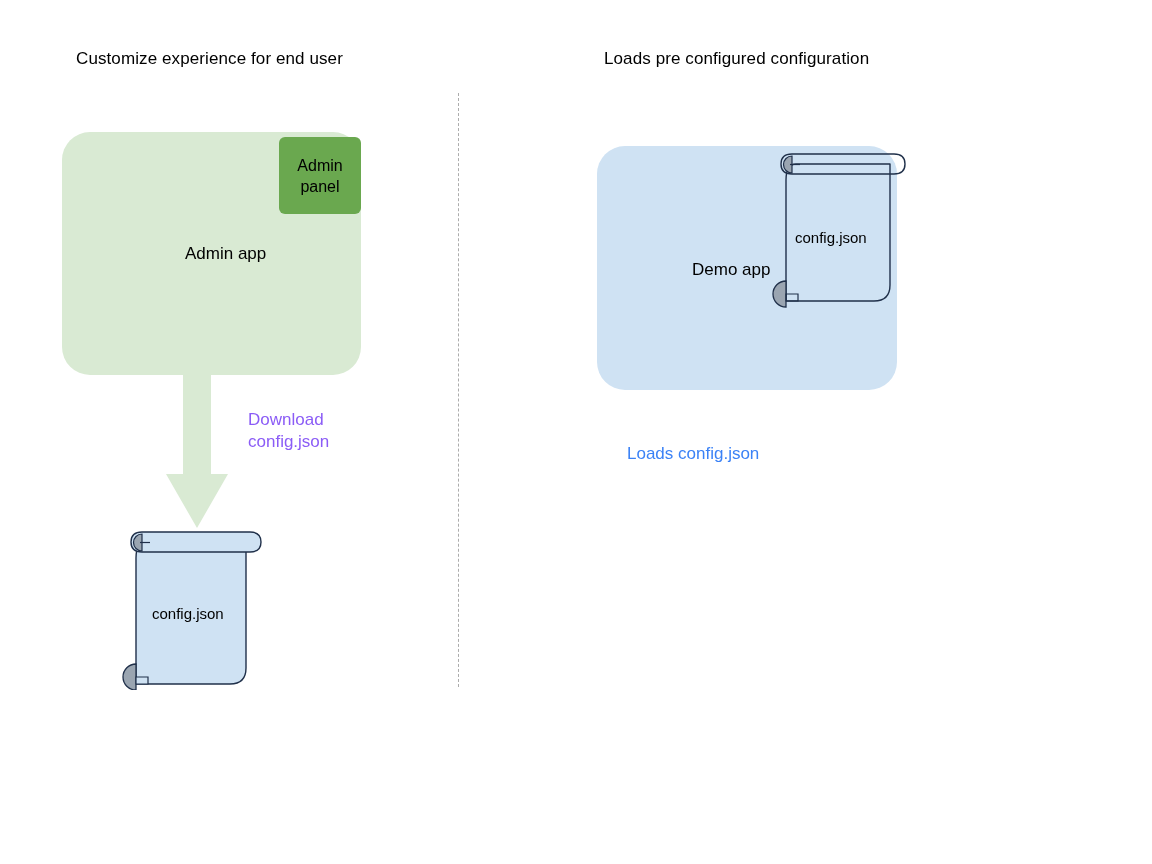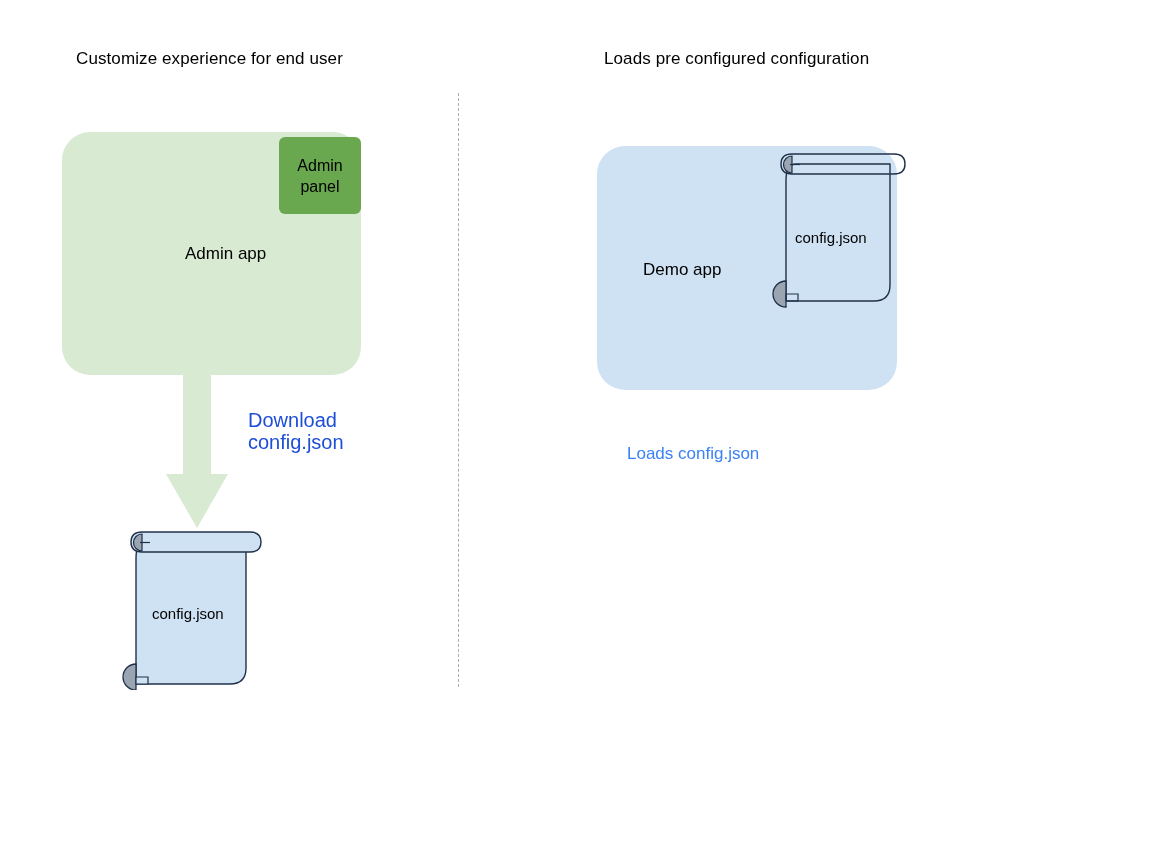--- a/index.html
+++ b/index.html
@@ -70,21 +70,21 @@
     border-radius: 28px;
   }
   .app-label {
     position: absolute;
     font-size: 17px;
     line-height: 20px;
     color: #000000;
     white-space: nowrap;
   }
   #admin-app-label { left: 166px; top: 244px; margin-left: 19px; }
-  #demo-app-label  { left: 643px; top: 260px; }
+  #demo-app-label  { left: 692px; top: 260px; }
 
   
   #admin-panel-badge {
     position: absolute;
     left: 279px;
     top: 137px;
     width: 82px;
     height: 77px;
     background: #6aa84f;
     border-radius: 6px;
@@ -107,24 +107,24 @@
     top: 370px;
     width: 62px;
     height: 158px;
   }
 
   
   #download-caption {
     position: absolute;
     left: 248px;
     top: 409px;
-    font-size: 20px;
+    font-size: 17px;
     line-height: 22px;
     white-space: pre-line;
-    color: #1d4ed8;
+    color: #8b5cf6;
   }
 
   
   .doc-scroll {
     position: absolute;
   }
   #doc-left  { left: 118px; top: 528px; width: 148px; height: 162px; }
   #doc-right { left: 770px; top: 151px; width: 140px; height: 157px; }
 
   .doc-label {

